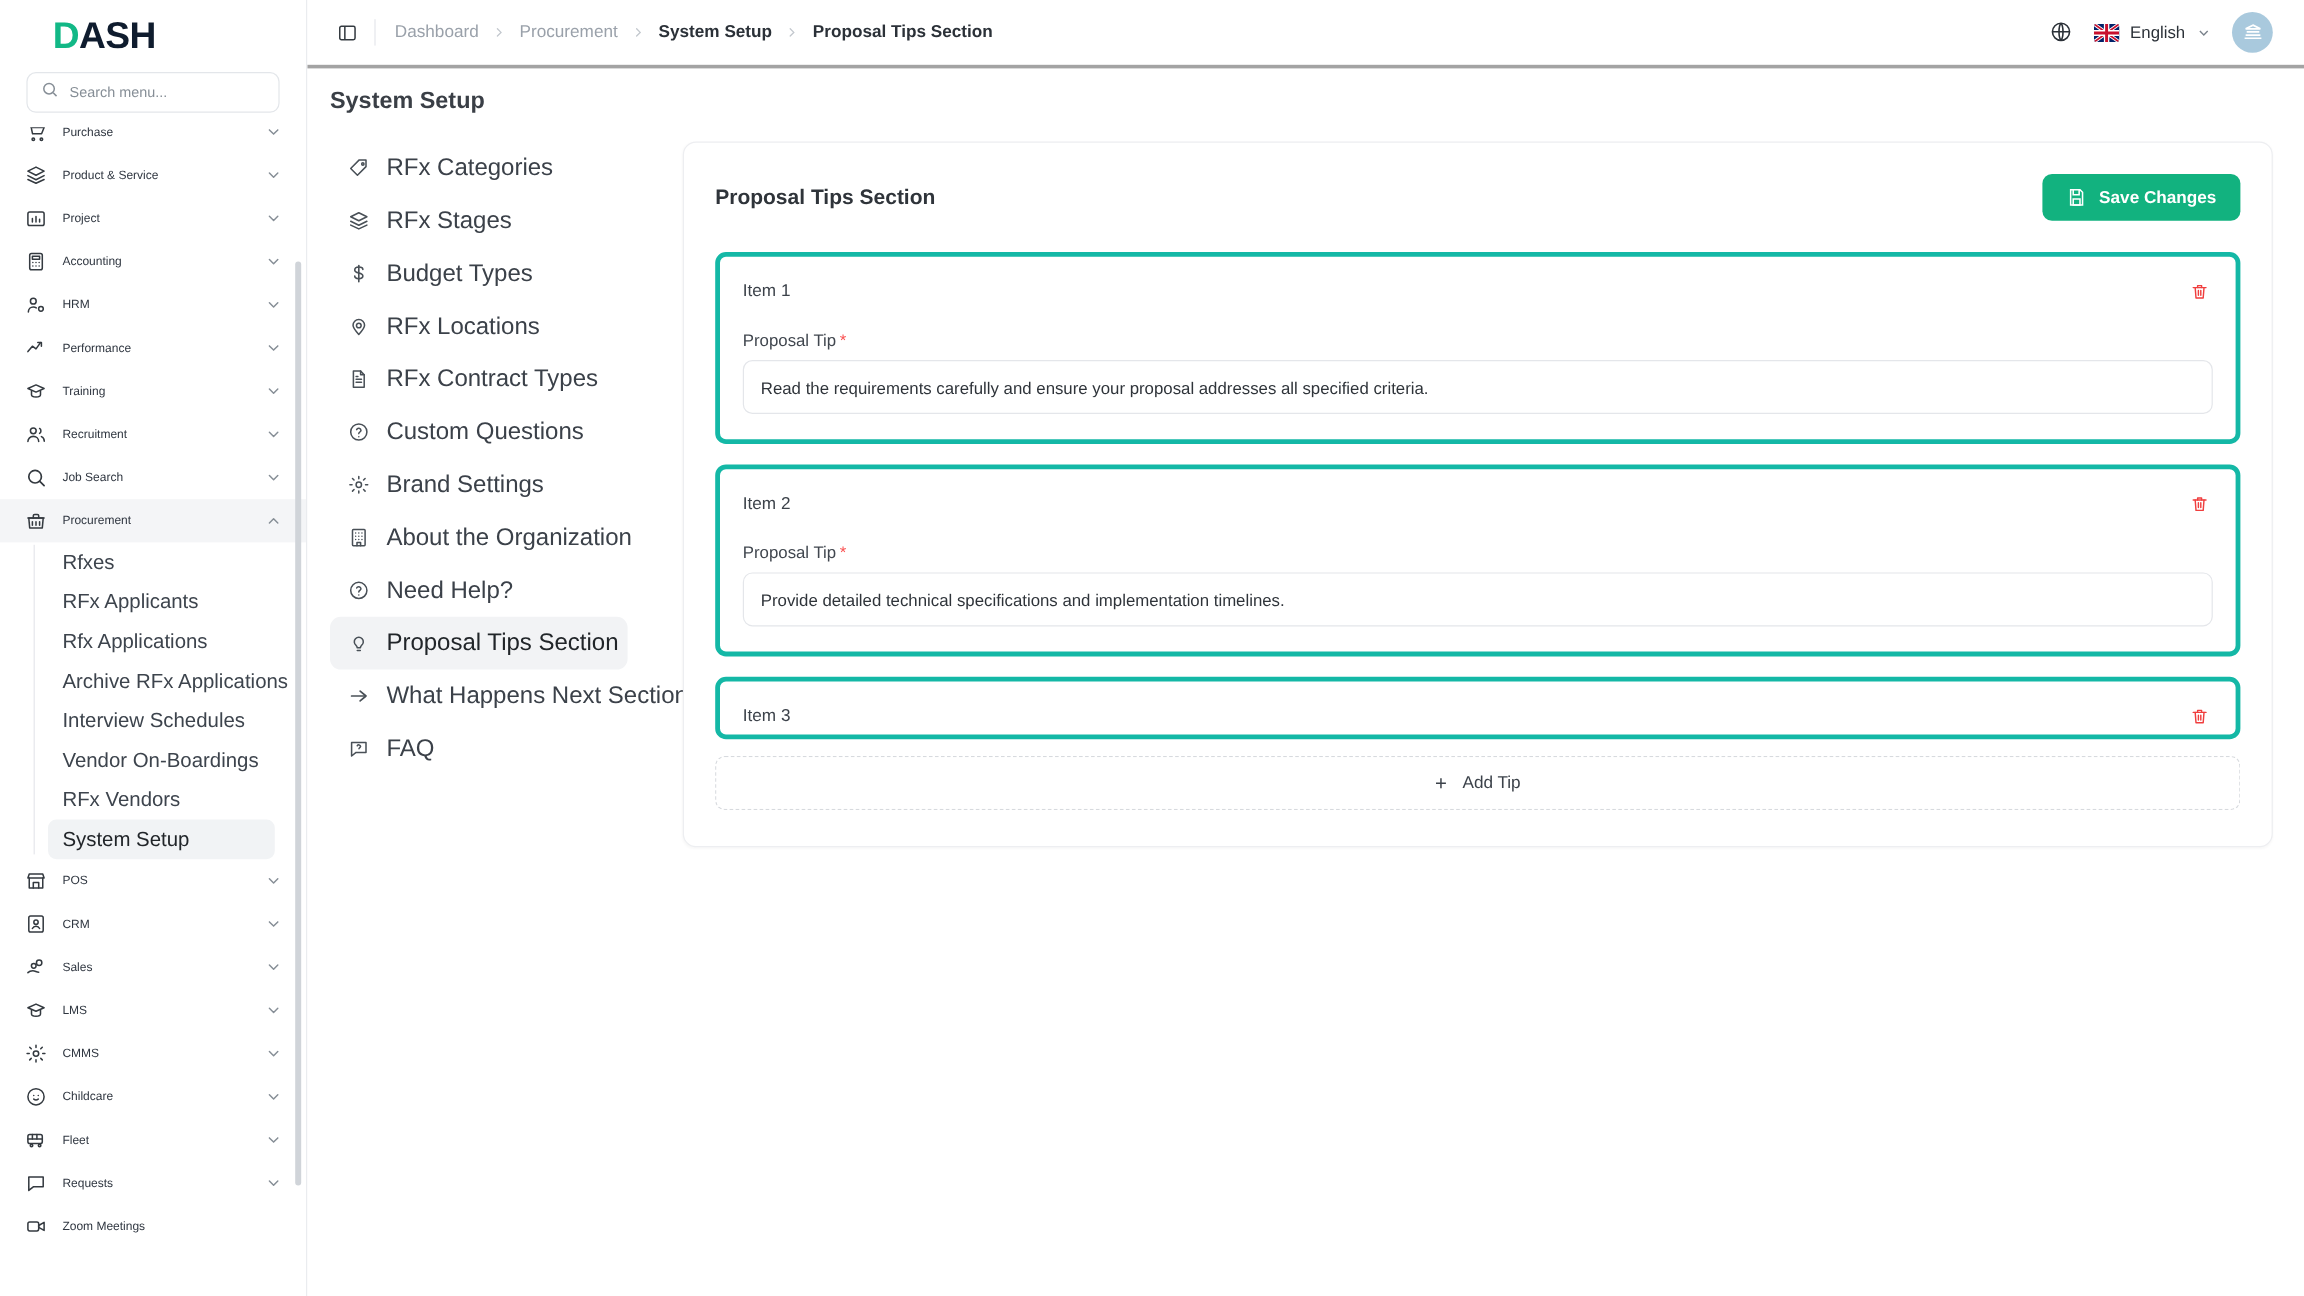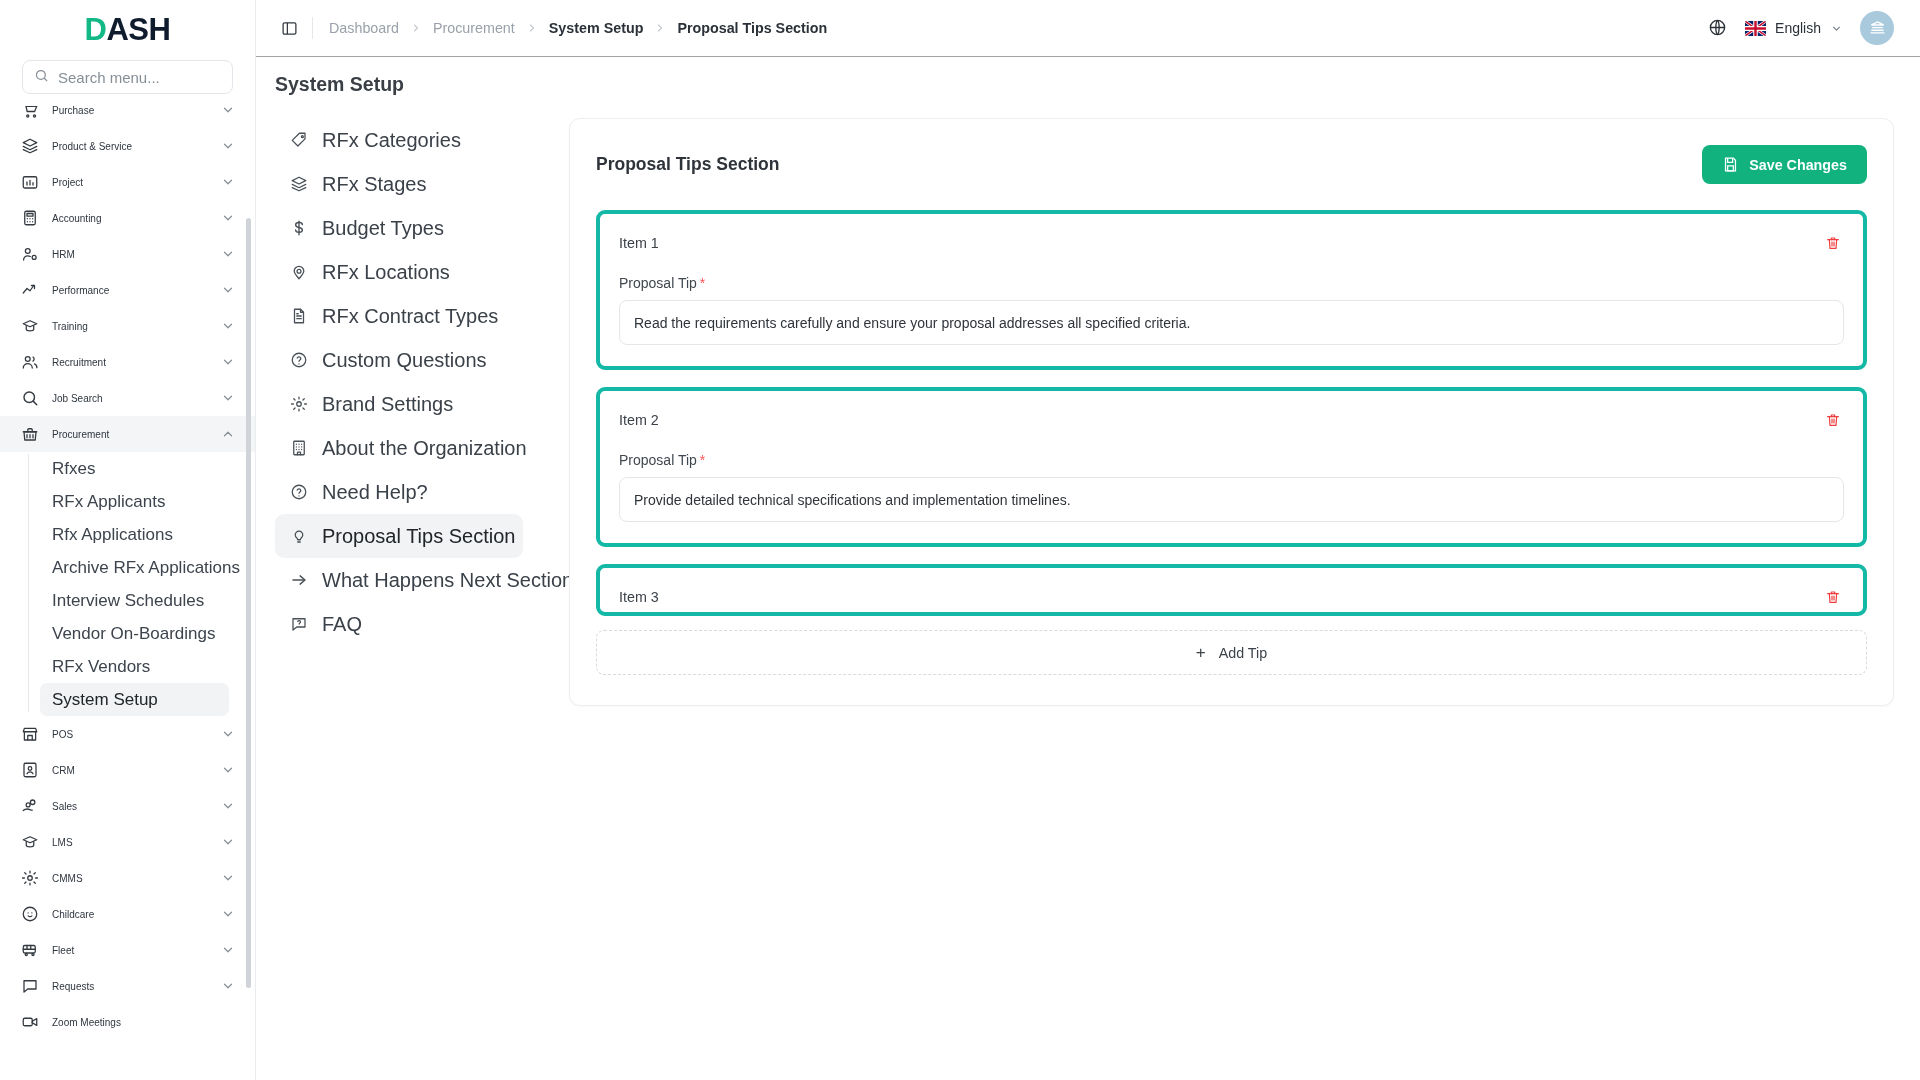--- a/index.html
+++ b/index.html
@@ -13,31 +13,31 @@
 
   
   .sidebar {
     width: 256px; flex: 0 0 256px;
     background: #ffffff;
     border-right: 1px solid #eaecef;
     display: flex; flex-direction: column;
     position: relative;
     height: 1080px;
   }
-  .brand { height: 60px; display: flex; align-items: center; justify-content: center; }
+  .brand { height: 60px; display: flex; align-items: center; justify-content: flex-start; margin-left: 44px; }
   .brand-logo { font-size: 31px; font-weight: 700; letter-spacing: -0.5px; color: #0f1c2e; }
   .brand-logo .d { color: #12b886; }
   .search-wrap { padding: 0 22px 12px 22px; }
   .search-box {
     display: flex; align-items: center; gap: 9px;
     height: 34px; border: 1px solid #e3e6ea; border-radius: 8px;
     padding: 0 11px; background: #fff;
   }
   .search-box input {
-    border: none; outline: none; font-size: 15px; color: #6b7280;
+    border: none; outline: none; font-size: 12px; color: #6b7280;
     font-family: "Liberation Sans", sans-serif; width: 100%; background: transparent;
   }
   .search-box input::placeholder { color: #868e96; }
 
   .nav-scroll {
     flex: 1; overflow: hidden; position: relative;
     padding-bottom: 6px;
   }
   .nav-inner { margin-top: -14px; }
 
@@ -70,21 +70,21 @@
   .sb-thumb {
     position: absolute; right: 4px; top: 112px; width: 5px;
     height: 770px; border-radius: 4px; background: #d0d4d9;
   }
 
   
   .main { flex: 1; display: flex; flex-direction: column; background: #fff; min-width: 0; }
 
   .topbar {
     height: 57px; flex: 0 0 57px; display: flex; align-items: center;
-    border-bottom: 1px solid #a3a3a3; padding: 0 26px 0 20px; gap: 0;
+    border-bottom: 3px solid #a3a3a3; padding: 0 26px 0 20px; gap: 0;
   }
   .panel-toggle { width: 26px; height: 26px; display: flex; align-items: center; justify-content: center; color: #343a40; cursor: pointer; }
   .panel-toggle svg { width: 17px; height: 17px; }
   .tb-div { width: 1px; height: 22px; background: #e5e7eb; margin: 0 16px 0 10px; }
   .crumbs { display: flex; align-items: center; gap: 11px; font-size: 14.3px; }
   .crumb { color: #9aa1aa; cursor: pointer; white-space: nowrap; }
   .crumb.strong { color: #2b3138; font-weight: 600; }
   .crumb-sep { color: #c3c8ce; font-size: 13px; display:flex; align-items:center; }
   .crumb-sep svg { width: 12px; height: 12px; }
   .tb-right { margin-left: auto; display: flex; align-items: center; gap: 17px; }

